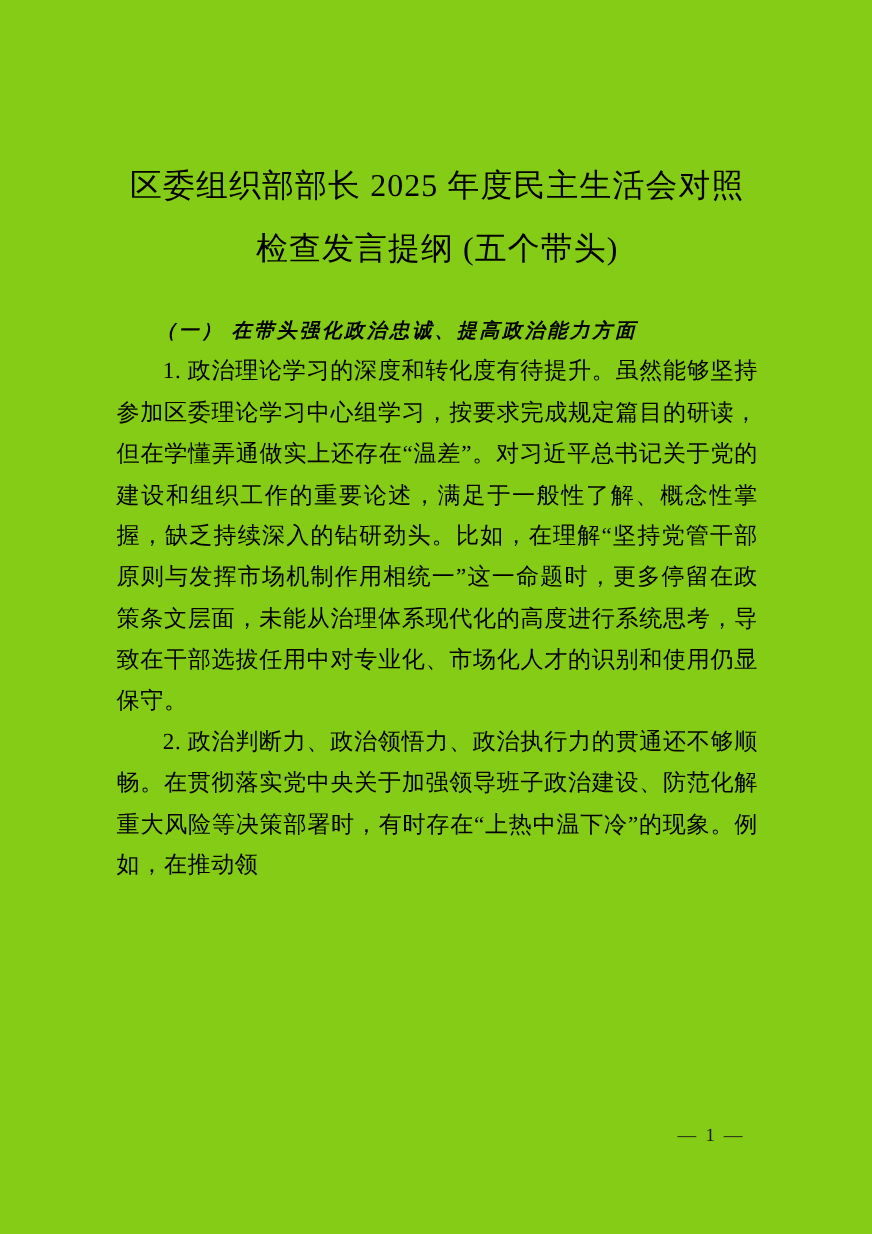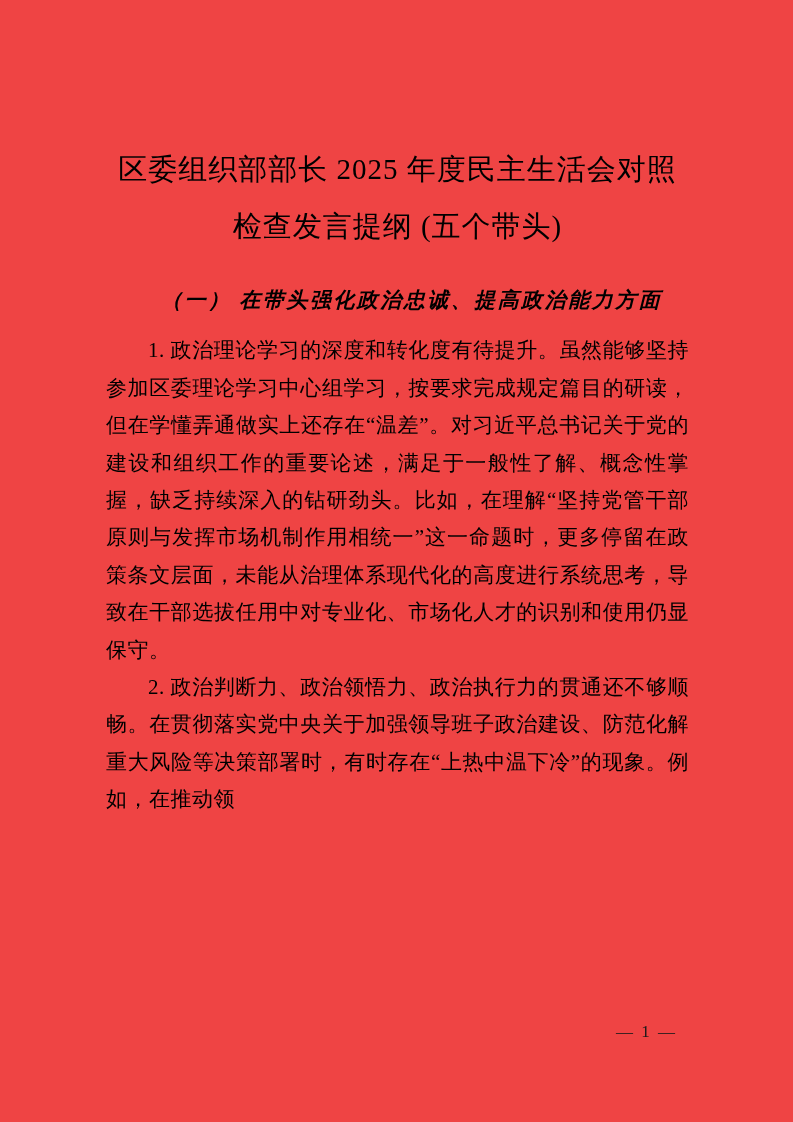--- a/index.html
+++ b/index.html
@@ -5,21 +5,21 @@
   html, body {
     margin: 0;
     padding: 0;
     background: #ffffff;
   }
   .page {
     position: relative;
     width: 793px;
     height: 1122px;
     margin: 0 auto;
-    background: #ef4444;
+    background: #84cc16;
     box-sizing: border-box;
     padding: 141px 104px 0 106px;
     overflow: hidden;
     color: #000000;
     font-family: "Liberation Serif", "DejaVu Serif", serif;
   }
   .doc-title {
     font-size: 29px;
     font-weight: 500;
     line-height: 57px;
@@ -39,26 +39,26 @@
   .sec-heading {
     font-family: "Liberation Sans", "DejaVu Sans", sans-serif;
     font-size: 21px;
     line-height: 37.4px;
     font-weight: bold;
     text-indent: 2em;
     margin: 0;
     letter-spacing: 1px;
   }
   .sub-heading {
-    font-size: 21px;
+    font-size: 18px;
     line-height: 37.4px;
     font-weight: bold;
     font-style: italic;
     text-indent: 2em;
-    margin: 13px;
+    margin: 0;
     letter-spacing: 2.5px;
   }
   .page-footer {
     position: absolute;
     right: 116px;
     bottom: 80px;
     font-size: 17px;
     letter-spacing: 2px;
     color: #1a1a1a;
   }

